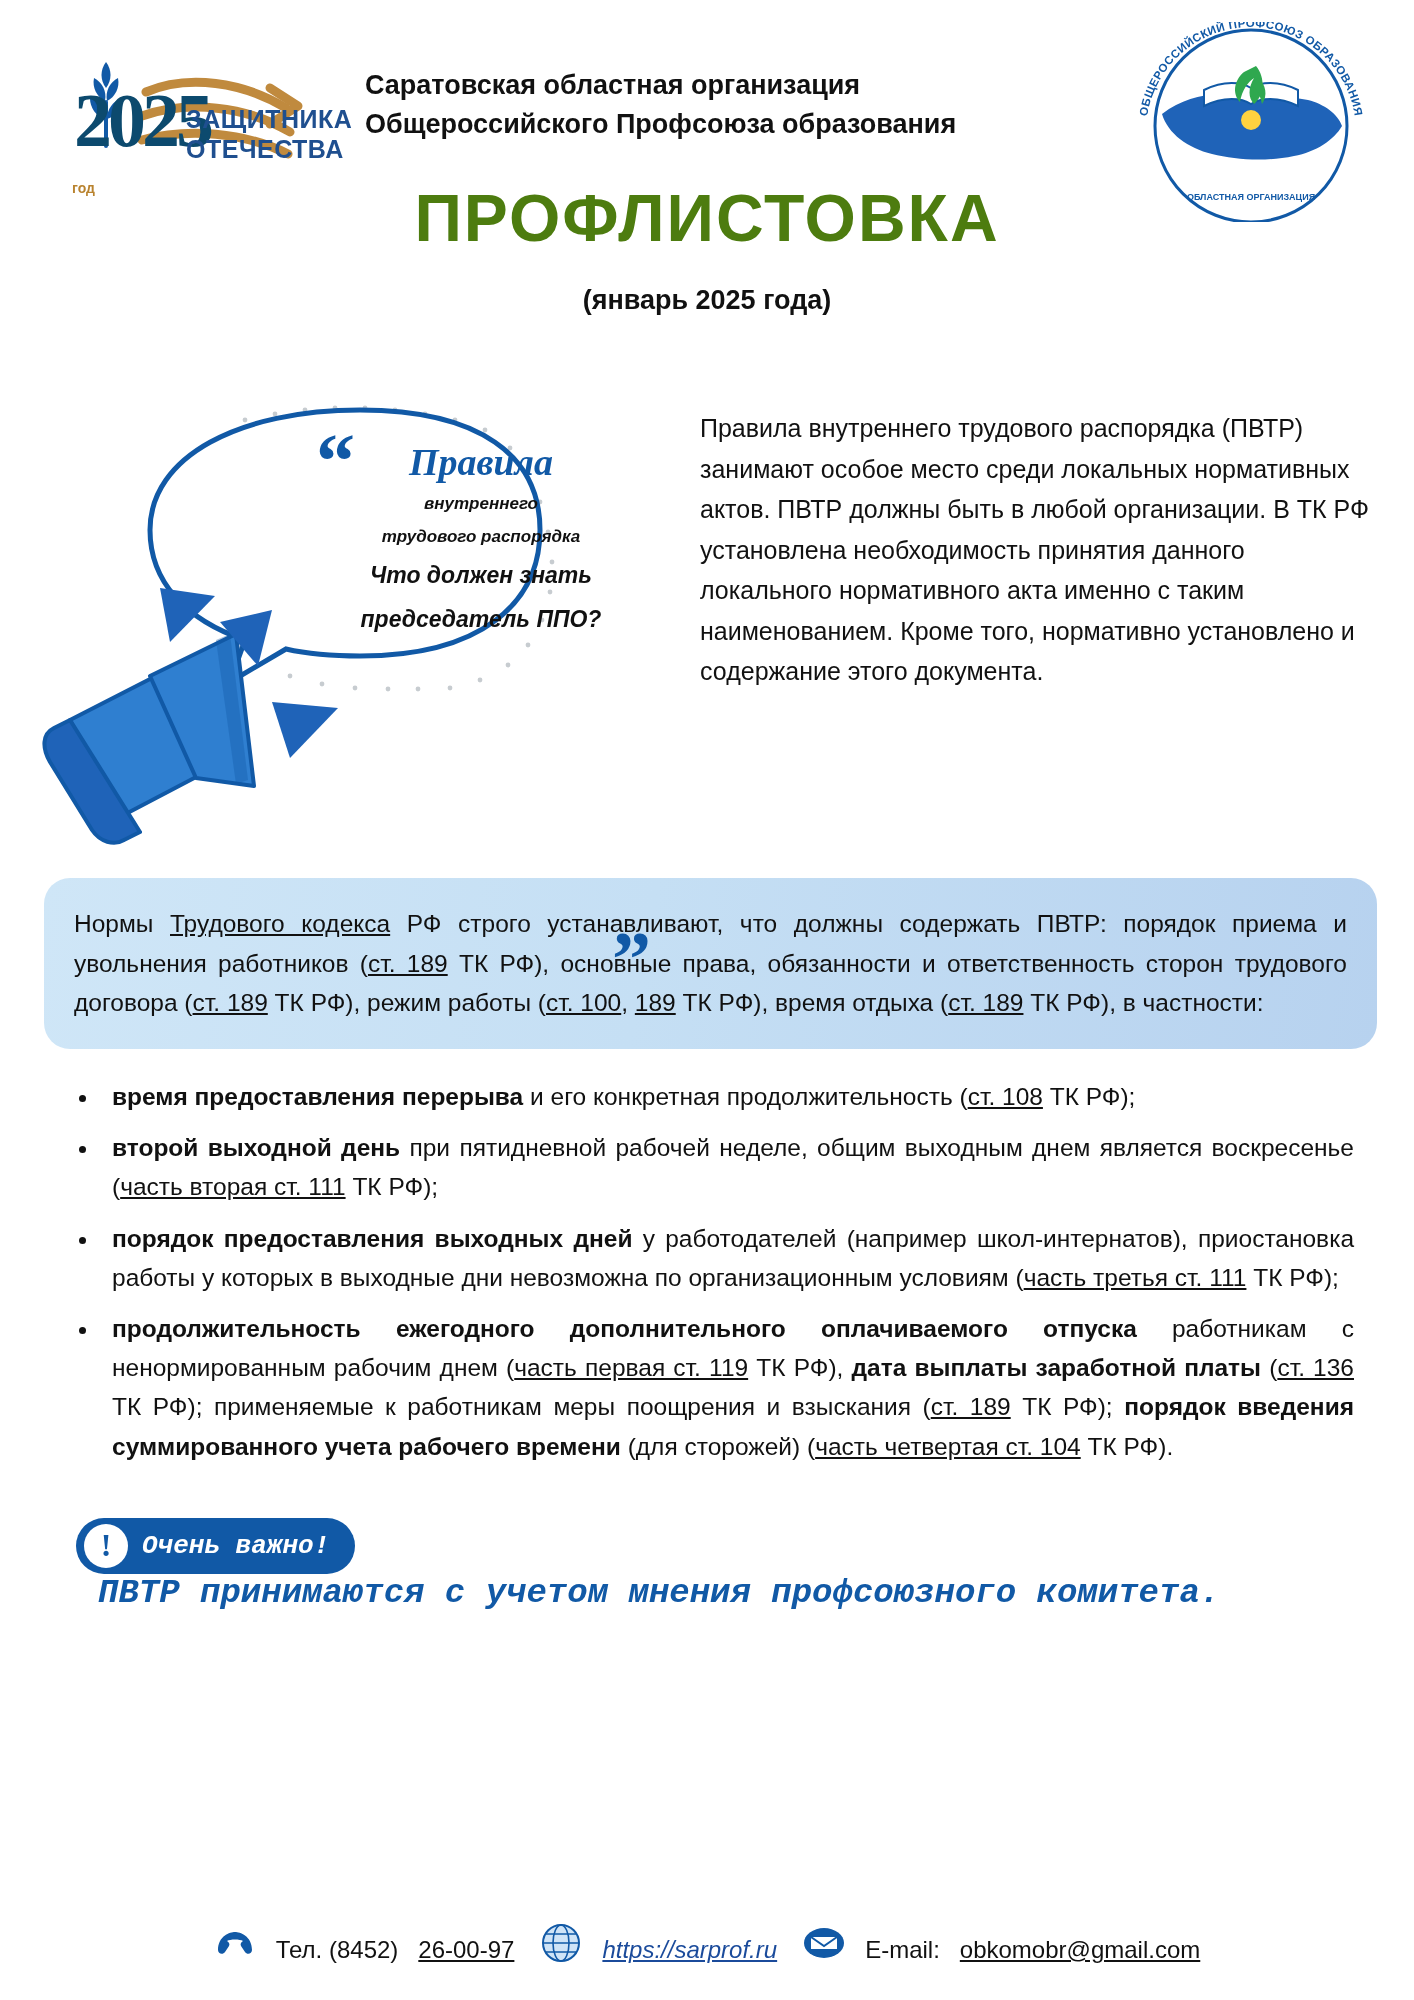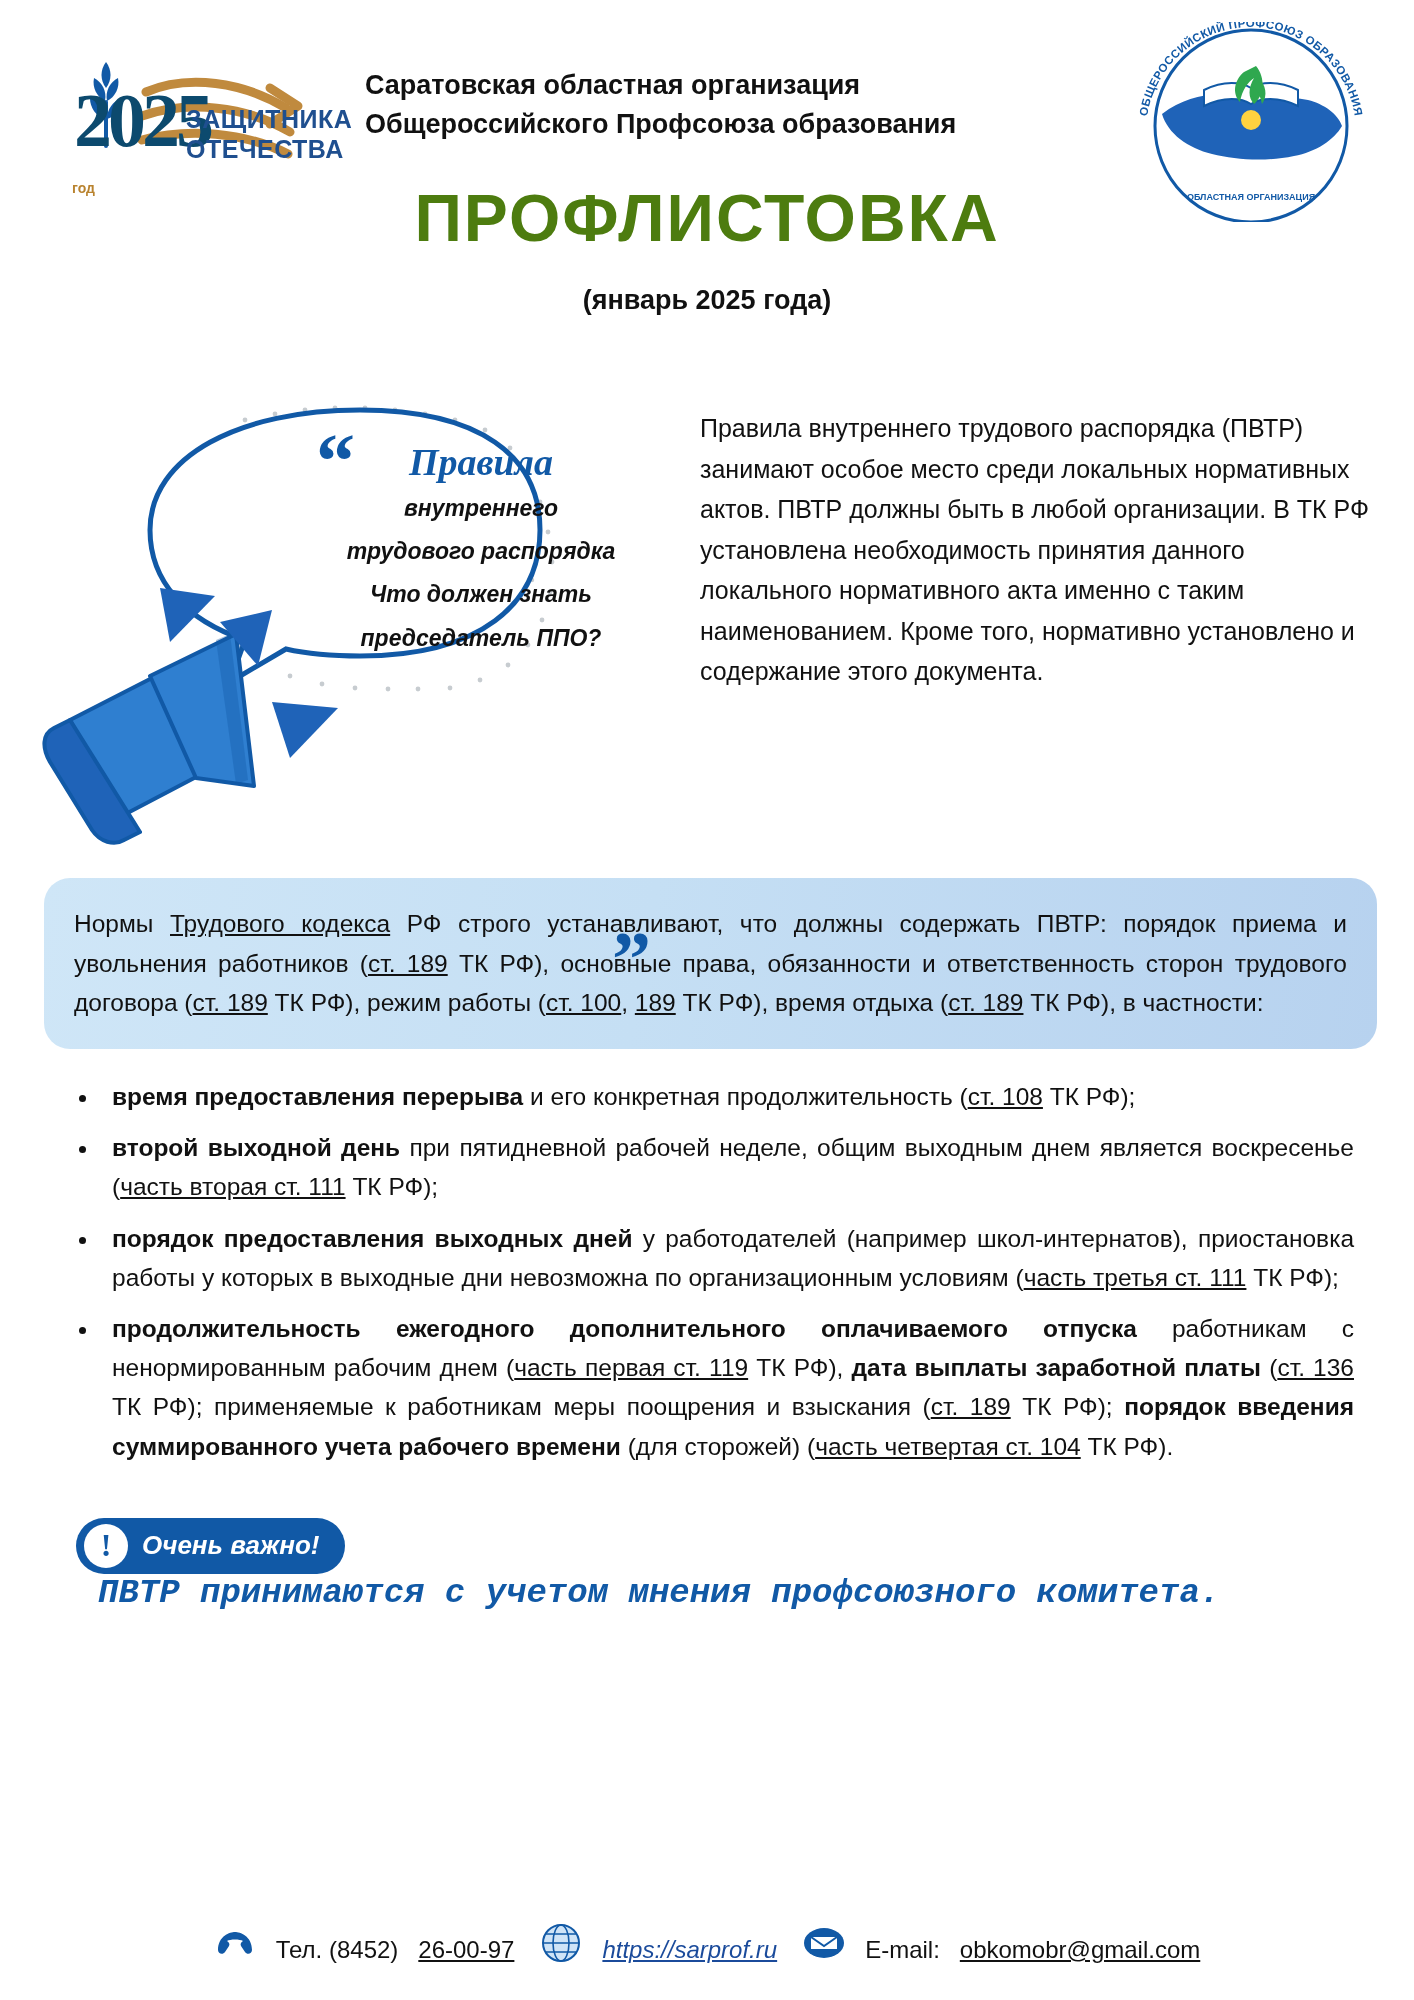--- a/index.html
+++ b/index.html
@@ -142,21 +142,21 @@
     font-style: italic;
     font-weight: bold;
     font-size: 38px;
     color: #1159a6;
     line-height: 1.1;
   }
   .bubble-text .t2 {
     font-family: "Liberation Sans", sans-serif;
     font-style: italic;
     font-weight: bold;
-    font-size: 23px;
+    font-size: 17px;
     color: #111;
     line-height: 1.6;
     margin-top: 6px;
   }
   .bubble-text .t3 {
     font-family: "Liberation Sans", sans-serif;
     font-style: italic;
     font-weight: bold;
     font-size: 23px;
     color: #111;
@@ -239,21 +239,21 @@
     color: #1159a6;
     display: inline-flex;
     align-items: center;
     justify-content: center;
     font-family: "Liberation Serif", serif;
     font-weight: bold;
     font-size: 32px;
     margin-right: 14px;
   }
   .important .pill-label {
-    font-family: Liberation Sans, sans-serif;
+    font-family: Liberation Mono, monospace;
     font-weight: bold;
     font-style: italic;
     font-size: 26px;
   }
   .important .note {
     display: inline-block;
     vertical-align: middle;
     margin-left: 22px;
     font-family: Liberation Mono, monospace;
     font-weight: bold;

